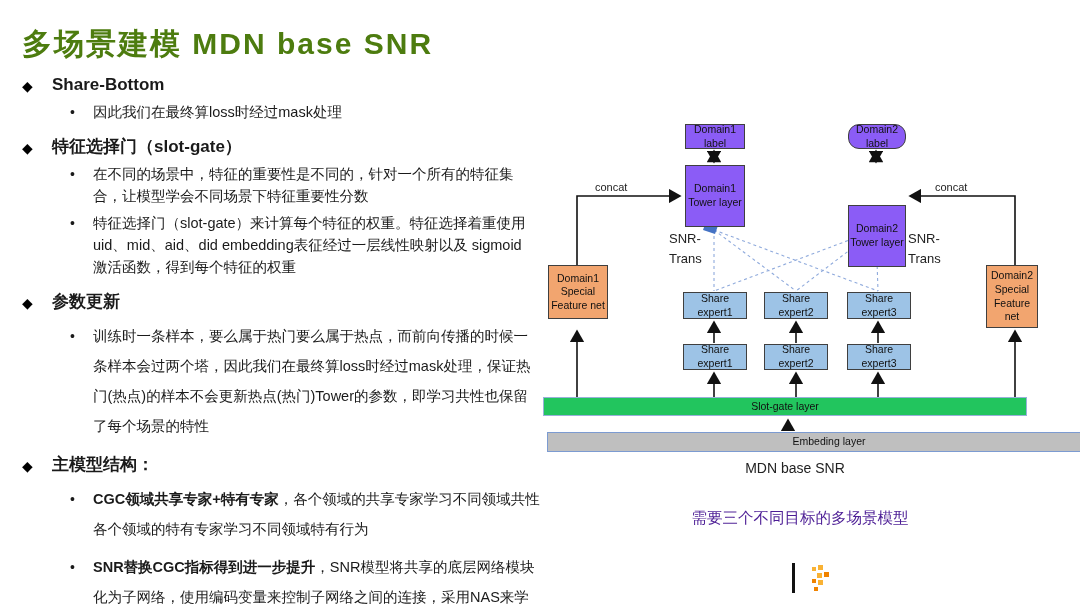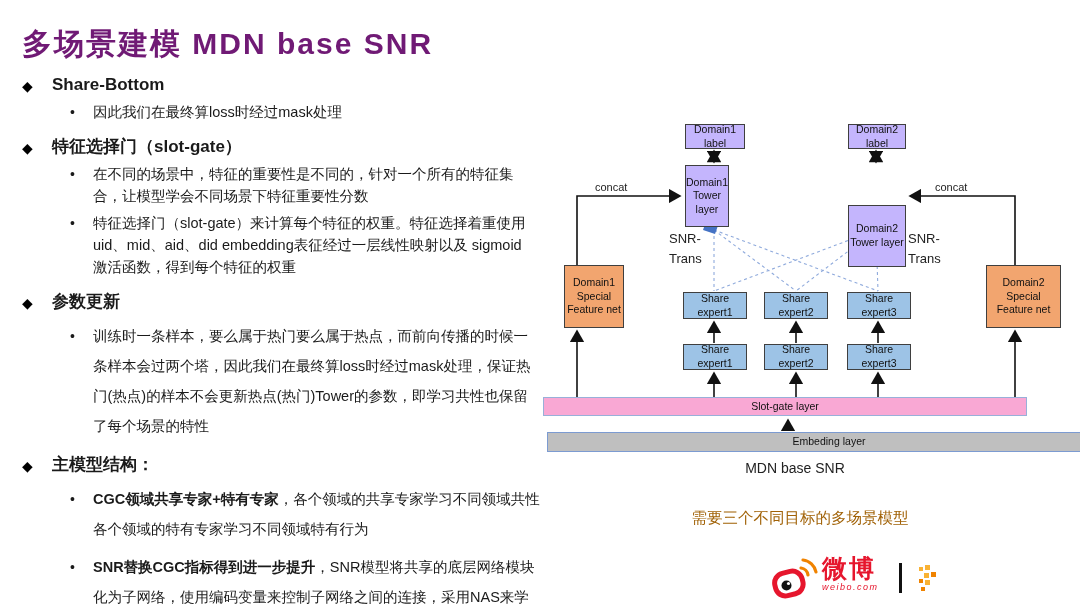--- a/index.html
+++ b/index.html
@@ -1,47 +1,47 @@
 <!DOCTYPE html>
 <html><head>
 <meta charset="utf-8">
 <style>
   html,body{margin:0;padding:0;}
   body{font-family:"Liberation Sans","DejaVu Sans",sans-serif;background:#fff;}
   .slide{position:relative;width:1080px;height:608px;background:#ffffff;overflow:hidden;}
 
   
   .title{position:absolute;left:22px;top:24px;font-size:30px;font-weight:800;
-         color:#701a75;letter-spacing:2px;white-space:nowrap;}
+         color:#4d7c0f;letter-spacing:2px;white-space:nowrap;}
 
   
   .content{position:absolute;left:22px;top:74px;width:518px;color:#1a1a1a;}
   .sec-head{position:relative;padding-left:30px;font-size:17px;font-weight:700;
             line-height:22px;margin-top:13px;}
   .sec-head:first-child{margin-top:0;}
   .sec-head .diamond{position:absolute;left:0;top:1px;font-size:14px;color:#000;}
   .bullet{position:relative;padding-left:71px;font-size:14.5px;line-height:22px;margin-top:5px;}
   .bullet .dot{position:absolute;left:48px;top:0;font-size:14px;}
   .bullet.loose{line-height:30px;margin-top:8px;}
   .bullet .b{font-weight:700;}
 
   
   .diagram{position:absolute;left:540px;top:108px;width:540px;height:430px;}
   .diagram svg.wires{position:absolute;left:0;top:0;z-index:1;}
   .dbox{position:absolute;z-index:2;display:flex;align-items:center;justify-content:center;
         text-align:center;font-size:10.5px;line-height:1.3;color:#111;box-sizing:border-box;}
-  .purple{background:#c4b5fd;border:1.6px solid #3f3f3f;}
+  .purple{background:#8b5cf6;border:1.6px solid #3f3f3f;}
   .orange{background:#F2A56F;border:1.6px solid #3f3f3f;}
   .blue{background:#9DC3E6;border:1.6px solid #3f3f3f;}
-  .bar-yellow{background:#f9a8d4;border:1.4px solid #98B0D9;}
+  .bar-yellow{background:#22c55e;border:1.4px solid #98B0D9;}
   .bar-gray{background:#BFBFBF;border:1.4px solid #7C9BD1;}
   .wire-label{position:absolute;z-index:3;font-size:11px;color:#222;text-align:left;}
   .snr-label{position:absolute;z-index:3;font-size:13px;color:#222;white-space:pre-line;line-height:1.5;}
   .caption{position:absolute;z-index:3;font-size:14px;color:#222;text-align:center;}
-  .note{position:absolute;z-index:3;font-size:15.5px;color:#a16207;text-align:center;}
+  .note{position:absolute;z-index:3;font-size:15.5px;color:#4c1d95;text-align:center;}
 
   
   .footer{position:absolute;left:772px;top:552px;width:300px;height:52px;
           display:flex;align-items:center;}
   .weibo-wrap{display:flex;align-items:flex-start;}
   .weibo-text{margin-left:4px;display:flex;flex-direction:column;align-items:flex-start;}
   .weibo-cn{font-size:25px;font-weight:700;color:#E6162D;line-height:26px;letter-spacing:2px;}
   .weibo-dom{font-size:9px;color:#E6162D;letter-spacing:1.5px;margin-top:1px;font-style:italic;}
   .logo-sep{width:3px;height:30px;background:#111;margin:0 16px 0 20px;}
   .datafun-wrap{display:flex;align-items:center;}
@@ -131,27 +131,27 @@
       <path d="M256 289 V265" fill="none" stroke="#111" stroke-width="1.6" marker-end="url(#arr)"></path>
       <path d="M338 289 V265" fill="none" stroke="#111" stroke-width="1.6" marker-end="url(#arr)"></path>
 
       <path d="M37 289 V223" fill="none" stroke="#111" stroke-width="1.6" marker-end="url(#arr)"></path>
       <path d="M475 289 V223" fill="none" stroke="#111" stroke-width="1.6" marker-end="url(#arr)"></path>
 
       <path d="M248 323 V312" fill="none" stroke="#111" stroke-width="1.6" marker-end="url(#arr)"></path>
     </svg>
 
     <div class="dbox purple" style="left:145px;top:16px;width:60px;height:25px;">Domain1 label</div>
-    <div class="dbox purple" style="left:308px;top:16px;width:58px;height:25px;">Domain2 label</div>
+    <div class="dbox purple" style="left:308px;top:16px;width:58px;height:25px;border-radius:11px;">Domain2 label</div>
 
-    <div class="dbox purple" style="left:145px;top:57px;width:44px;height:62px;">Domain1 Tower layer</div>
+    <div class="dbox purple" style="left:145px;top:57px;width:60px;height:62px;">Domain1 Tower layer</div>
     <div class="dbox purple" style="left:308px;top:57px;width:58px;height:62px;margin-top:40px;">Domain2 Tower layer</div>
 
-    <div class="dbox orange" style="left:8px;top:157px;width:60px;height:63px;margin-left:16px;">Domain1 Special Feature net</div>
-    <div class="dbox orange" style="left:446px;top:157px;width:75px;height:63px;">Domain2 Special Feature net</div>
+    <div class="dbox orange" style="left:8px;top:157px;width:60px;height:54px;">Domain1 Special Feature net</div>
+    <div class="dbox orange" style="left:446px;top:157px;width:52px;height:63px;">Domain2 Special Feature net</div>
 
     <div class="dbox blue" style="left:143px;top:184px;width:64px;height:27px;">Share expert1</div>
     <div class="dbox blue" style="left:224px;top:184px;width:64px;height:27px;">Share expert2</div>
     <div class="dbox blue" style="left:307px;top:184px;width:64px;height:27px;">Share expert3</div>
 
     <div class="dbox blue" style="left:143px;top:236px;width:64px;height:26px;">Share expert1</div>
     <div class="dbox blue" style="left:224px;top:236px;width:64px;height:26px;">Share expert2</div>
     <div class="dbox blue" style="left:307px;top:236px;width:64px;height:26px;">Share expert3</div>
 
     <div class="dbox bar-yellow" style="left:3px;top:289px;width:484px;height:19px;">Slot-gate layer</div>
@@ -163,36 +163,20 @@
     <div class="snr-label" style="left:129px;top:121px;">SNR-
 Trans</div>
     <div class="snr-label" style="left:368px;top:121px;">SNR-
 Trans</div>
 
     <div class="caption" style="left:95px;top:352px;width:320px;">MDN base SNR</div>
     <div class="note" style="left:100px;top:400px;width:320px;">需要三个不同目标的多场景模型</div>
   </div>
 
   <div class="footer">
-    <div class="weibo-wrap">
-      <svg width="46" height="46" viewBox="0 0 46 46">
-        <path d="M29 13 A 8 8 0 0 1 36 20" stroke="#F08300" stroke-width="3.2" fill="none" stroke-linecap="round"></path>
-        <path d="M31 5 A 15 15 0 0 1 44 17" stroke="#F08300" stroke-width="3.2" fill="none" stroke-linecap="round"></path>
-        <g transform="rotate(-14 17 29)">
-          <rect x="3" y="17" width="28" height="23" rx="10" fill="none" stroke="#E6162D" stroke-width="5"></rect>
-        </g>
-        <circle cx="15.5" cy="29.5" r="7" fill="#fff"></circle>
-        <circle cx="14.5" cy="30.5" r="5" fill="#111"></circle>
-        <circle cx="16.5" cy="28.5" r="1.6" fill="#fff"></circle>
-      </svg>
-      <div class="weibo-text">
-        <span class="weibo-cn">微博</span>
-        <span class="weibo-dom">weibo.com</span>
-      </div>
-    </div>
     <div class="logo-sep"></div>
     <div class="datafun-wrap">
       <svg width="20" height="28" viewBox="0 0 20 28">
         <rect x="1" y="3" width="4" height="4" fill="#F9B234"></rect>
         <rect x="7" y="1" width="5" height="5" fill="#F9B234"></rect>
         <rect x="13" y="8" width="5" height="5" fill="#F08300"></rect>
         <rect x="6" y="9" width="5" height="5" fill="#F9B234"></rect>
         <rect x="1" y="15" width="4" height="4" fill="#F08300"></rect>
         <rect x="7" y="16" width="5" height="5" fill="#F9B234"></rect>
         <rect x="3" y="23" width="4" height="4" fill="#F08300"></rect>

